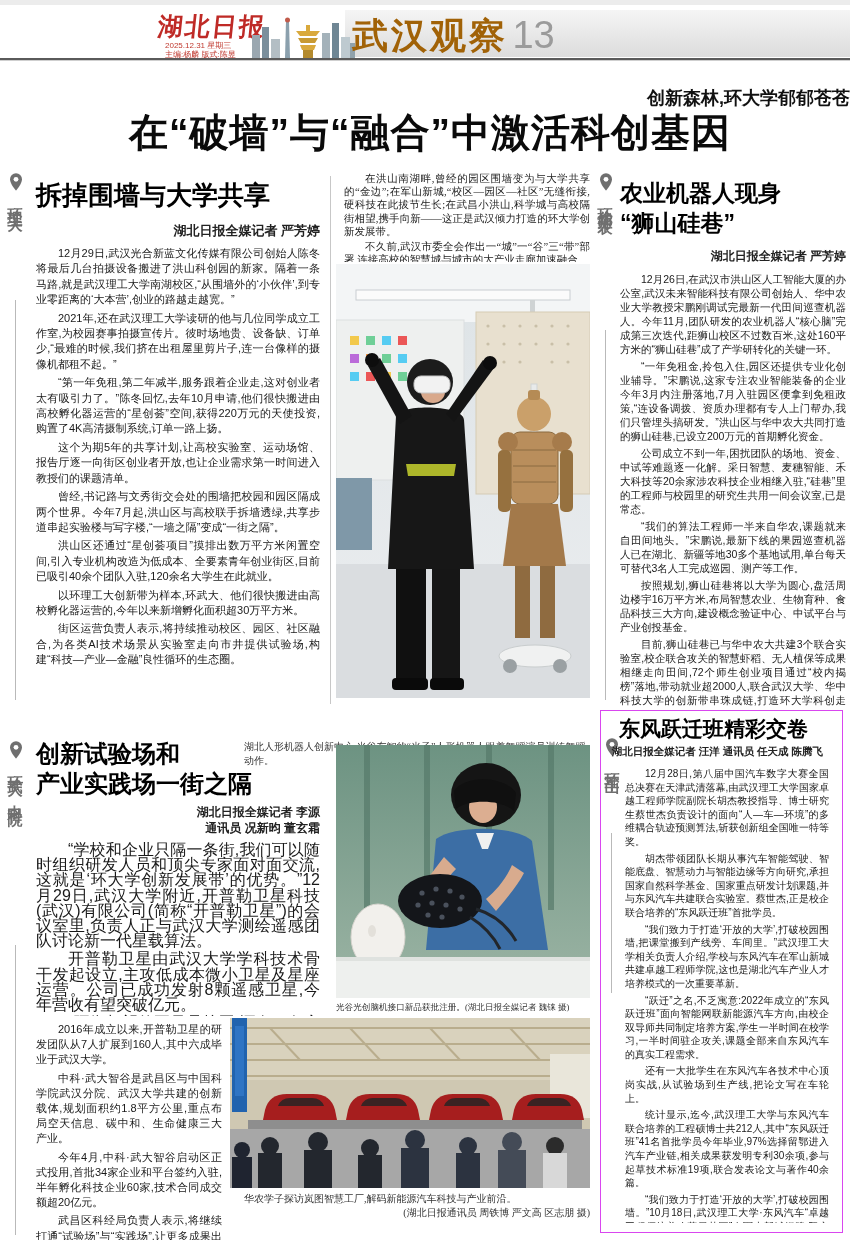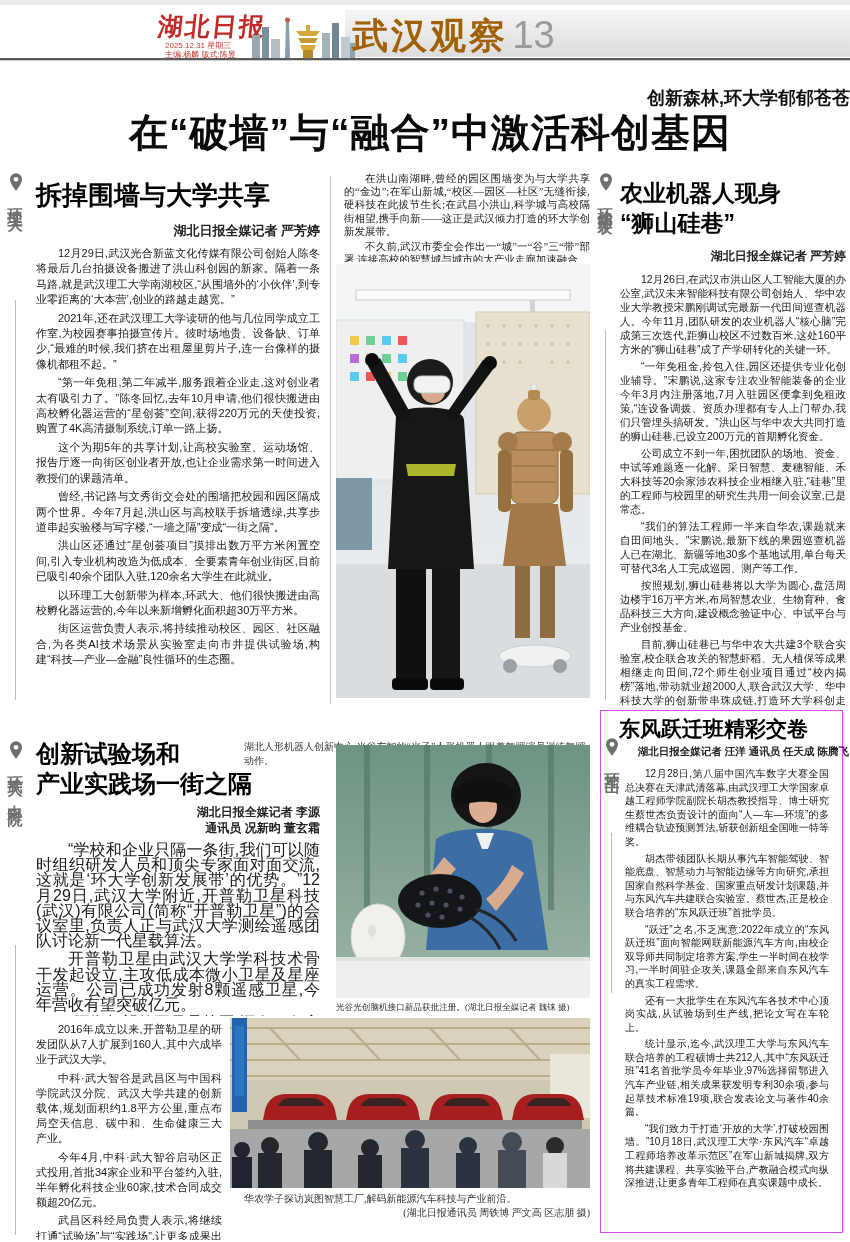--- a/index.html
+++ b/index.html
@@ -355,22 +355,23 @@
   <div class="abs" style="left:3px;top:26px">
     <svg class="pin" viewBox="0 0 24 28">
         <path d="M12 1a9 9 0 0 0-9 9c0 7 9 17 9 17s9-10 9-17a9 9 0 0 0-9-9z" fill="#6f6f6f"></path>
         <circle cx="12" cy="10" r="3.6" fill="#fff"></circle>
       </svg>
   </div>
   <div class="abs vtext" style="left:1px;top:50px">环军山</div>
   <div class="abs rail-line" style="left:10px;top:122px;height:160px"></div>
 
   <div class="abs art-title" style="left:18px;top:5px;width:205px;font-size:21px">东风跃迁班精彩交卷</div>
-  <div class="abs byline" style="left:26px;top:34px;width:222px;font-size:10.5px">湖北日报全媒记者 汪洋 通讯员 任天成 陈腾飞</div>
+  <div class="abs byline" style="left:0;top:34px;width:222px;font-size:10.5px">湖北日报全媒记者 汪洋 通讯员 任天成 陈腾飞</div>
   <div class="abs bodytext" style="left:24px;top:56px;width:204px;height:456px;font-size:10px;line-height:13.6px">
       <p>12月28日,第八届中国汽车数字大赛全国总决赛在天津武清落幕,由武汉理工大学国家卓越工程师学院副院长胡杰教授指导、博士研究生蔡世杰负责设计的面向“人—车—环境”的多维耦合轨迹预测算法,斩获创新组全国唯一特等奖。</p>
       <p>胡杰带领团队长期从事汽车智能驾驶、智能底盘、智慧动力与智能边缘等方向研究,承担国家自然科学基金、国家重点研发计划课题,并与东风汽车共建联合实验室。蔡世杰,正是校企联合培养的“东风跃迁班”首批学员。</p>
+      <p>“我们致力于打造‘开放的大学’,打破校园围墙,把课堂搬到产线旁、车间里。”武汉理工大学相关负责人介绍,学校与东风汽车在军山新城共建卓越工程师学院,这也是湖北汽车产业人才培养模式的一次重要革新。</p>
       <p>“跃迁”之名,不乏寓意:2022年成立的“东风跃迁班”面向智能网联新能源汽车方向,由校企双导师共同制定培养方案,学生一半时间在校学习,一半时间驻企攻关,课题全部来自东风汽车的真实工程需求。</p>
       <p>还有一大批学生在东风汽车各技术中心顶岗实战,从试验场到生产线,把论文写在车轮上。</p>
       <p>统计显示,迄今,武汉理工大学与东风汽车联合培养的工程硕博士共212人,其中“东风跃迁班”41名首批学员今年毕业,97%选择留鄂进入汽车产业链,相关成果获发明专利30余项,参与起草技术标准19项,联合发表论文与著作40余篇。</p>
       <p>“我们致力于打造‘开放的大学’,打破校园围墙。”10月18日,武汉理工大学·东风汽车“卓越工程师培养改革示范区”在军山新城揭牌,双方将共建课程、共享实验平台,产教融合模式向纵深推进,让更多青年工程师在真实课题中成长。</p>
     </div>
 </div>
 
 </body></html>

